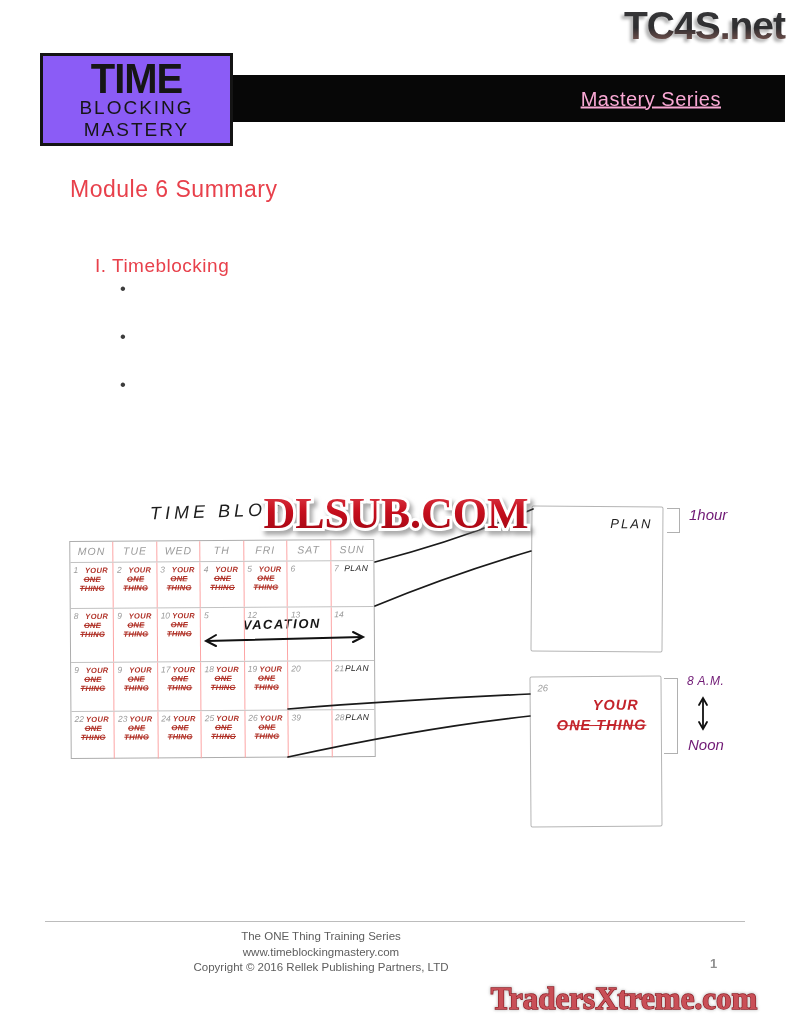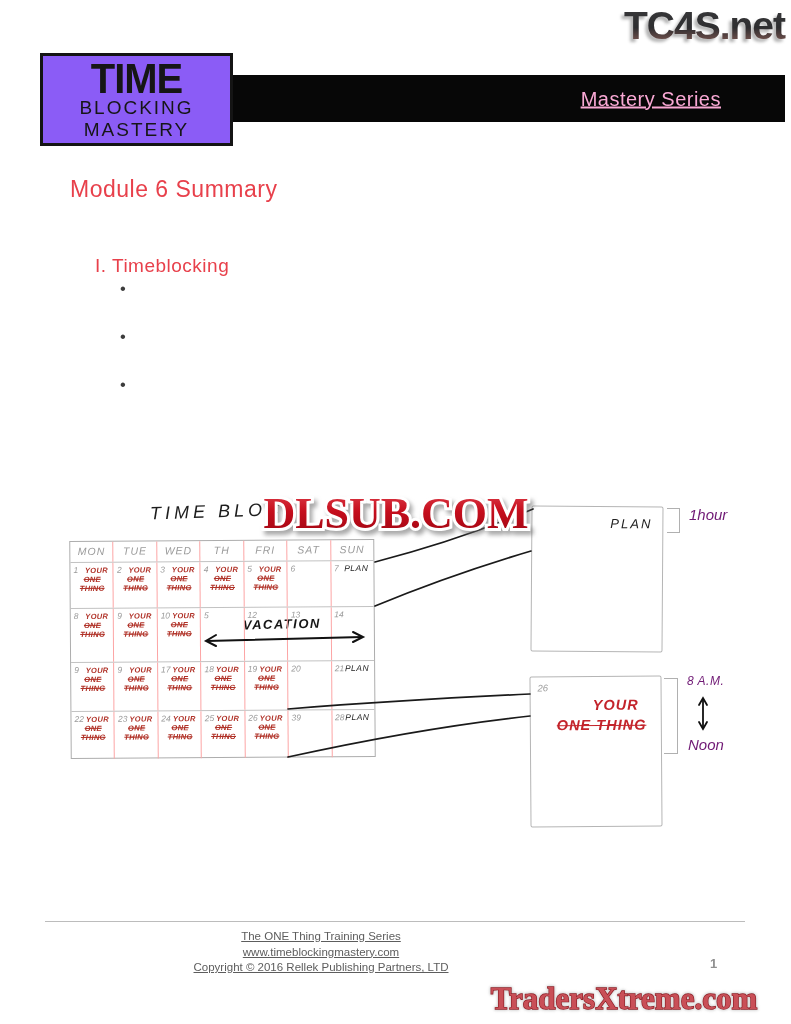--- a/index.html
+++ b/index.html
@@ -64,21 +64,21 @@
   .bracket { position:absolute; border:1.5px solid #b0b0b0; border-left:none; z-index:2; }
   .bracket-plan { left:667px; top:508px; width:13px; height:25px; }
   .bracket-time { left:664px; top:678px; width:14px; height:76px; }
   .hand-label { position:absolute; font-style:italic; color:#701a75; z-index:2; }
   .duration-label { left:689px; top:506px; font-size:15px; }
   .start-label { left:687px; top:674px; font-size:12px; letter-spacing:0.5px; }
   .end-label { left:688px; top:736px; font-size:15px; }
   
   .footer-rule { position:absolute; left:45px; top:921px; width:700px; border-top:1px solid #bcbcbc; }
   .footer-text { position:absolute; left:0; top:929px; width:642px; text-align:center;
-    color:#5d5d5d; font-size:11.5px; line-height:15.5px;text-decoration:underline; }
+    color:#5d5d5d; font-size:11.5px; line-height:15.5px; }
   .page-number { position:absolute; left:710px; top:956px; font-size:13px; font-weight:600; color:#909090; }
   .traders-svg { position:absolute; left:458px; top:976px;
     filter: drop-shadow(0 0 1.5px #e0e0e0) drop-shadow(0 0 1px #cccccc); }
 </style>
 </head>
 <body>
 
 <div class="page">
 
   <svg class="tc4s-svg" width="240" height="52">

